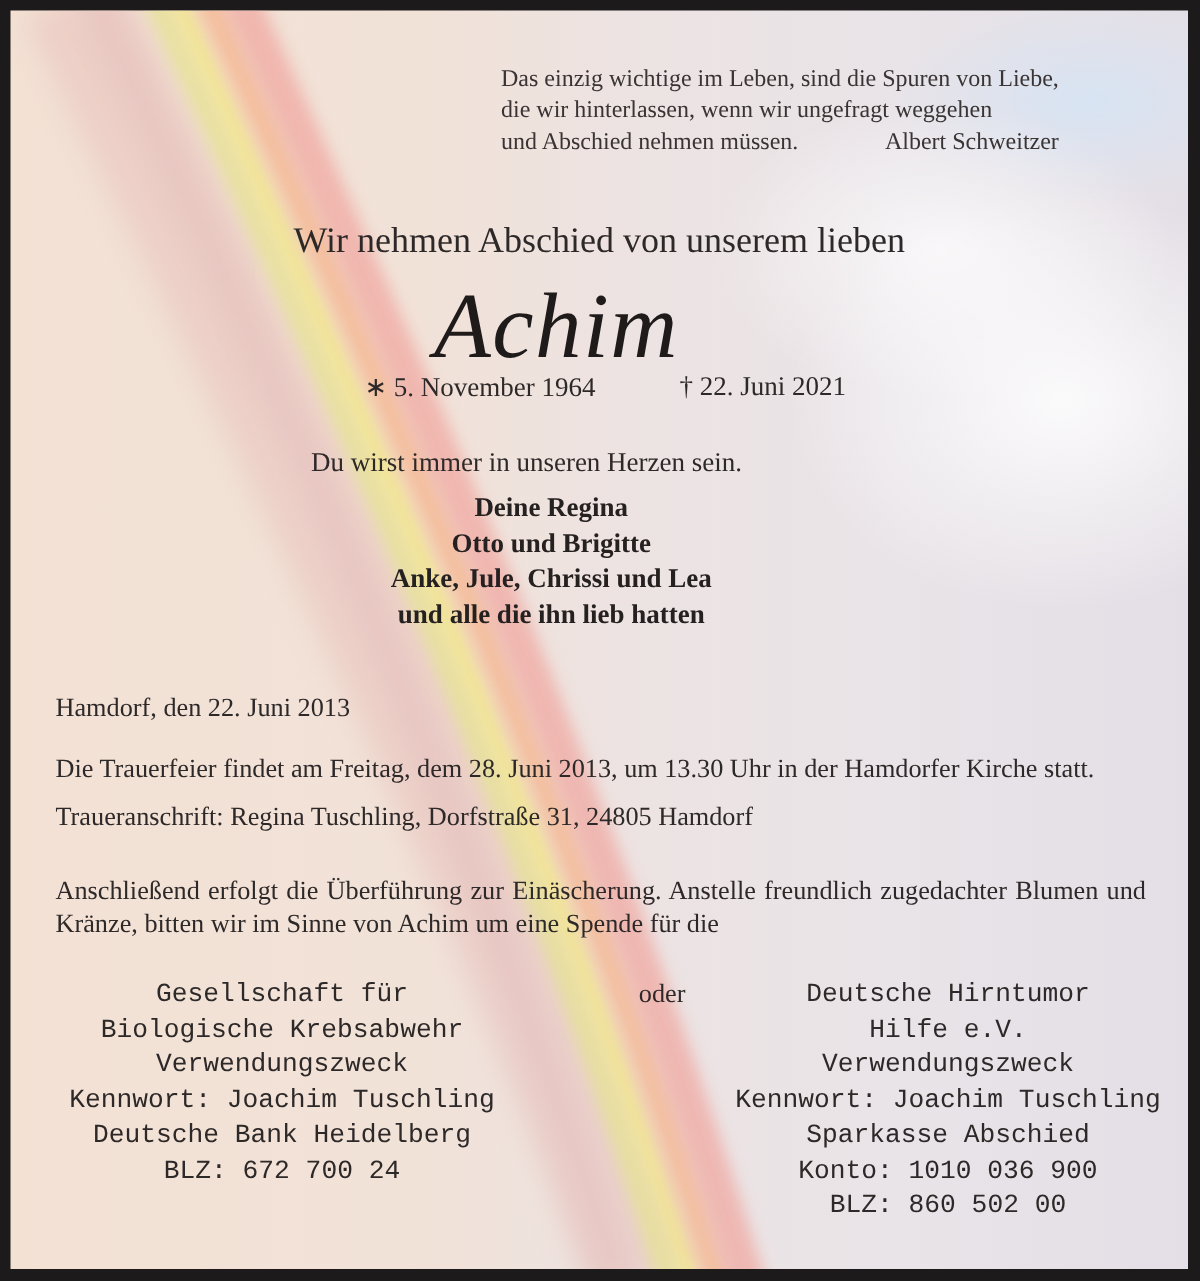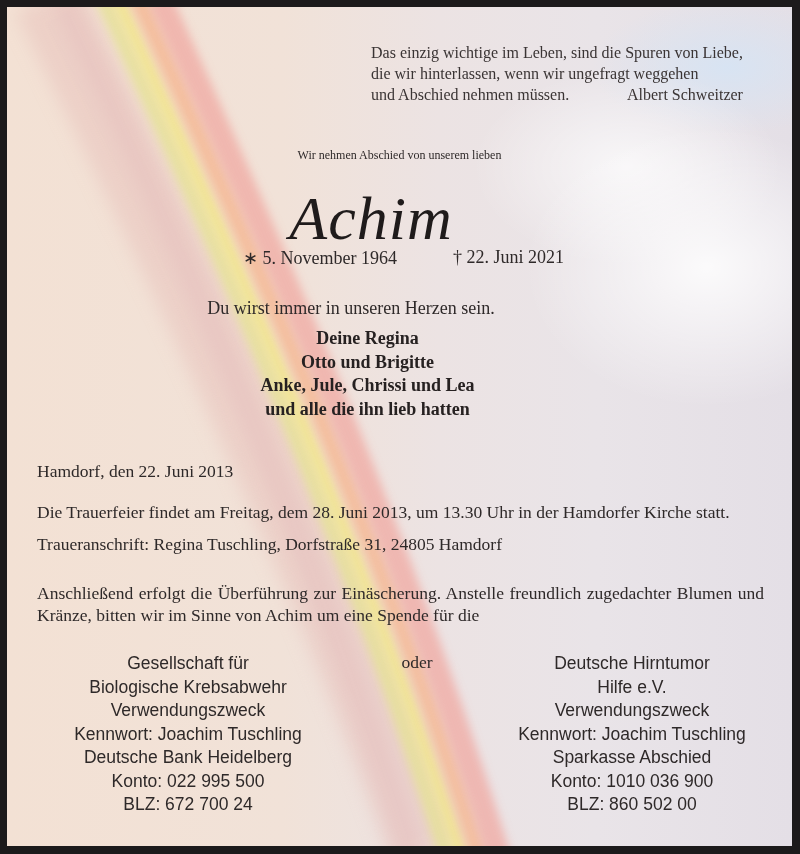--- a/index.html
+++ b/index.html
@@ -28,26 +28,26 @@
       pointer-events: none;
     }
     .txt { position: absolute; white-space: nowrap; }
 
     .quote {
       left: 327px; top: 35px;
       font-family: "Liberation Serif", serif;
       font-size: 16px; line-height: 21px;
       color: #3a3434;
     }
-    .quote .row { display: flex; margin-left: 37px; }
+    .quote .row { display: flex; }
     .quote .author { margin-left: auto; }
 
     .intro {
       left: 0; width: 785px; top: 141px; text-align: center;
-      font-family: "Liberation Serif", serif; font-size: 12px; color: #2e2929;
+      font-family: "Liberation Serif", serif; font-size: 24px; color: #2e2929;
     }
     .name {
       left: 0; width: 728px; top: 178px; text-align: center;
       font-family: "Liberation Serif", serif; font-style: italic;
       font-size: 62px; line-height: 66px; color: #1f1b1b; letter-spacing: 1px;
     }
     .dates {
       left: 0; width: 785px; top: 240px;
       font-family: "Liberation Serif", serif; font-size: 18px; color: #2e2929;
     }
@@ -69,26 +69,26 @@
       font-family: "Liberation Serif", serif; font-size: 17.5px; line-height: 22px; color: #2e2929;
       white-space: normal;
     }
     .place-date { top: 453px; }
     .address { top: 489px; margin-top: 37px; }
     .ceremony { top: 494px; }
     .transfer { top: 575px; text-align: justify; }
 
     .charity {
       top: 645px; width: 290px; text-align: center;
-      font-family: Liberation Sans, sans-serif; font-size: 17.5px; line-height: 23.5px; color: #2e2929;
+      font-family: Liberation Mono, monospace; font-size: 17.5px; line-height: 23.5px; color: #2e2929;
     }
     .charity.left { left: 36px; }
     .charity.right { left: 480px; }
     .or-word {
-      top: 645px; left: 370px; width: 80px; text-align: center;
+      top: 645px; left: 370px; width: 80px; text-align: right;
       font-family: "Liberation Serif", serif; font-size: 17.5px; color: #2e2929;
     }
   </style>
 </head>
 <body>
 
 <div class="card">
 
   <svg class="rainbow" viewBox="0 0 785 839" xmlns="http://www.w3.org/2000/svg">
     <defs>
@@ -148,21 +148,20 @@
   <div class="txt body-text address">Traueranschrift: Regina Tuschling, Dorfstraße 31, 24805 Hamdorf</div>
   <div class="txt body-text ceremony">Die Trauerfeier findet am Freitag, dem 28. Juni 2013, um 13.30 Uhr in der Hamdorfer Kirche statt.</div>
   <div class="txt body-text transfer">Anschließend erfolgt die Überführung zur Einäscherung. Anstelle freundlich zugedachter Blumen und Kränze, bitten wir im Sinne von Achim um eine Spende für die</div>
 
   <div class="txt charity left">
     <div>Gesellschaft für</div>
     <div>Biologische Krebsabwehr</div>
     <div>Verwendungszweck</div>
     <div>Kennwort: Joachim Tuschling</div>
     <div>Deutsche Bank Heidelberg</div>
-    <div>Konto: 022 995 500</div>
     <div>BLZ: 672 700 24</div>
   </div>
 
   <div class="txt or-word">oder</div>
 
   <div class="txt charity right">
     <div>Deutsche Hirntumor</div>
     <div>Hilfe e.V.</div>
     <div>Verwendungszweck</div>
     <div>Kennwort: Joachim Tuschling</div>

